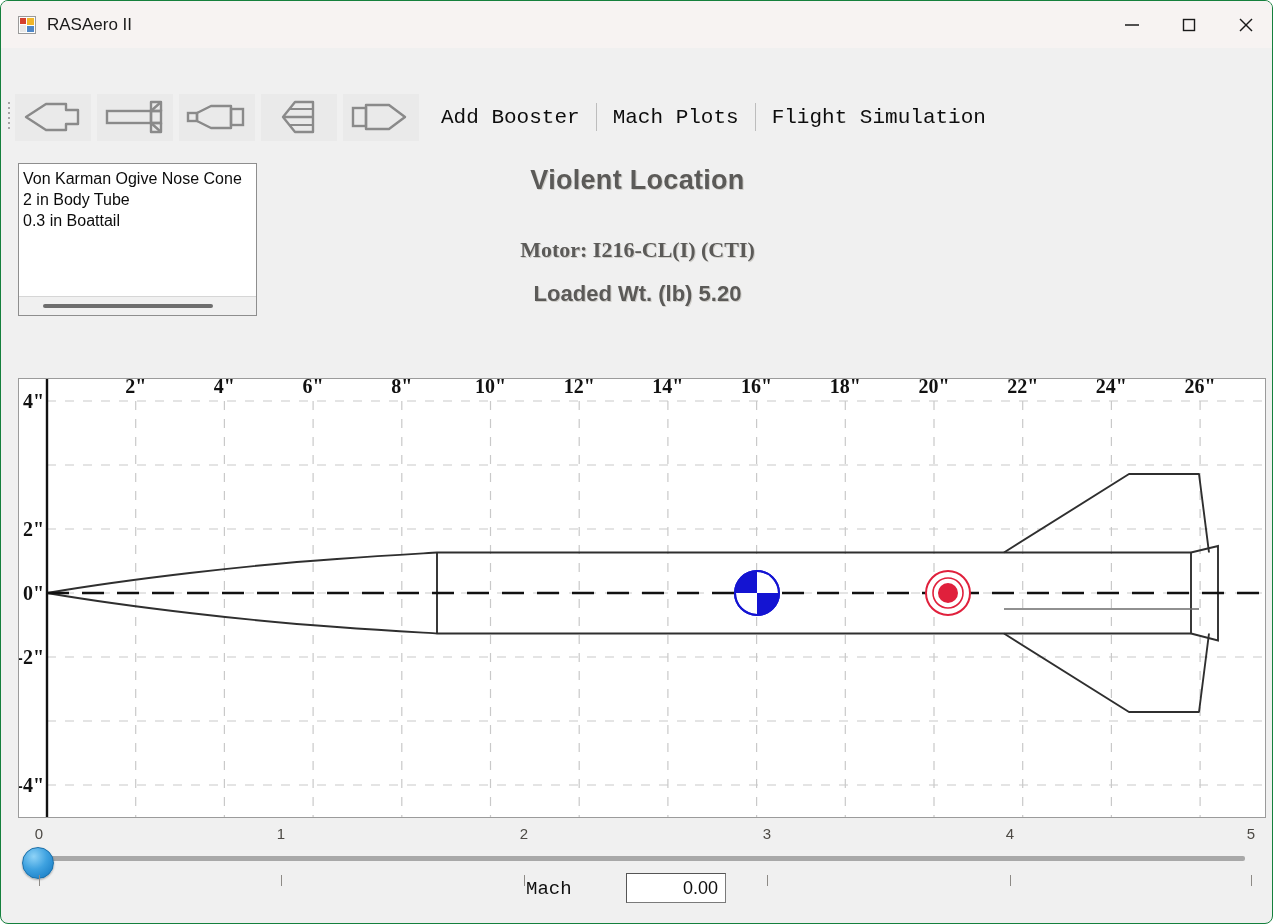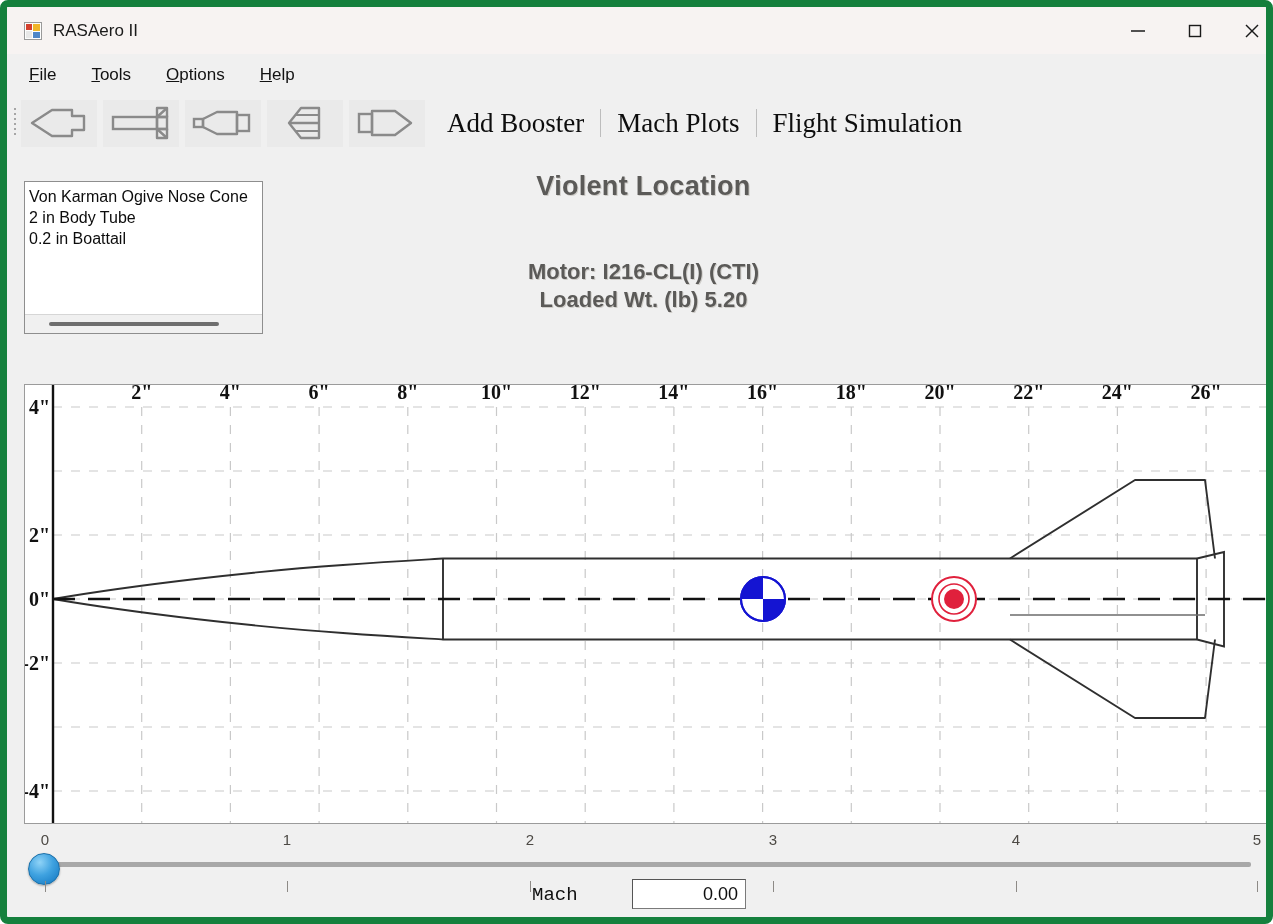--- a/index.html
+++ b/index.html
@@ -5,21 +5,21 @@
 <style>
   html,body{margin:0;padding:0;}
   body{
     width:1273px;height:924px;overflow:hidden;
     background:#ffffff;
     font-family:"Liberation Sans", sans-serif;
     -webkit-font-smoothing:antialiased;
   }
   #app{
     position:relative;width:1273px;height:924px;box-sizing:border-box;
-    border:7px solid #15803d;border-radius:8px;background:#f0f0f0;overflow:hidden;
+    border:1px solid #15803d;border-radius:8px;background:#f0f0f0;overflow:hidden;
   }
 
   
   .titlebar{
     position:absolute;left:0;top:0;width:1273px;height:47px;
     background:#f7f3f2;display:flex;align-items:center;
   }
   .tb-icon{
     width:18px;height:18px;margin-left:17px;margin-right:11px;position:relative;flex:none;
     background:#fdfdfd;border:1px solid #9a9a9a;box-sizing:border-box;
@@ -54,28 +54,28 @@
   .grip::before{
     content:"";position:absolute;left:4px;top:5px;width:2px;height:30px;
     background-image:repeating-linear-gradient(to bottom,#a6a6a6 0 2px,transparent 2px 5px);
   }
   .tbtn{
     width:76px;height:47px;background:#eaeaea;margin-right:6px;flex:none;
     display:flex;align-items:center;justify-content:center;
   }
   .tbtn svg{display:block;}
   .tlabel{
-    font-family:Liberation Serif, serif;font-size:27px;color:#0d0d0d;
+    font-family:Liberation Mono, monospace;font-size:21px;color:#0d0d0d;
     padding:0 16px;white-space:nowrap;
   }
   .tsep{width:1px;height:28px;background:#bdbdbd;flex:none;}
 
   
   .complist{
-    position:absolute;left:17px;top:174px;width:239px;height:153px;
+    position:absolute;left:17px;top:162px;width:239px;height:153px;
     background:#ffffff;border:1px solid #8e8e8e;box-sizing:border-box;overflow:hidden;
   }
   .complist .rows{padding:4px 0 0 4px;}
   .crow{
     font-family:"Liberation Sans",sans-serif;font-size:16px;color:#0c0c0c;
     line-height:21px;white-space:nowrap;
   }
   .hscroll{
     position:absolute;left:0;bottom:0;width:100%;height:19px;background:#f0f0f0;
     border-top:1px solid #d6d6d6;box-sizing:border-box;
@@ -89,21 +89,21 @@
     position:absolute;left:0;top:164px;width:1273px;text-align:center;
     font-family:"Liberation Sans",sans-serif;font-weight:bold;font-size:27px;
     color:#5b5a58;letter-spacing:.3px;
     text-shadow:1px 1px 0 #cfcdc9;
   }
   .motorline, .wtline{
     position:absolute;left:0;width:1273px;text-align:center;
     font-family:"Liberation Sans",sans-serif;font-weight:bold;font-size:22px;
     color:#5b5a58;text-shadow:1px 1px 0 #cfcdc9;
   }
-  .motorline{top:252px;}
+  .motorline{top:236px;font-family:Liberation Serif, serif;}
   .wtline{top:280px;}
 
   
   .plot{
     position:absolute;left:17px;top:377px;width:1248px;height:440px;
     background:#ffffff;border:1px solid #9b9b9b;box-sizing:border-box;overflow:hidden;
   }
   .plot svg{display:block;position:absolute;left:0;top:0;}
   .cp-text{
     position:absolute;left:47px;top:756px;
@@ -132,21 +132,21 @@
   }
   .sl-ticks{position:absolute;left:0;top:52px;width:1253px;height:14px;}
   .sl-ticks i{
     position:absolute;top:0;width:1px;height:11px;background:#8d8a86;display:block;
   }
   .mach-label{
     position:absolute;left:515px;top:55px;font-family:Liberation Mono, monospace;
     font-size:19px;color:#101010;
   }
   .mach-box{
-    position:absolute;left:615px;top:50px;width:114px;height:30px;
+    position:absolute;left:615px;top:50px;width:100px;height:30px;
     background:#ffffff;border:1px solid #7a7a7a;box-sizing:border-box;
     border-top-color:#555;border-left-color:#555;
   }
   .mach-box span{
     position:absolute;right:7px;top:4px;font-family:"Liberation Sans",sans-serif;
     font-size:18px;color:#0d0d0d;
   }
 </style>
 </head>
 <body>
@@ -174,26 +174,20 @@
       </div>
       <div class="wbtn">
         <svg width="24" height="24" viewBox="0 0 24 24">
             <line x1="6" y1="6" x2="18" y2="18" stroke="#1a1a1a" stroke-width="1.4"></line>
             <line x1="18" y1="6" x2="6" y2="18" stroke="#1a1a1a" stroke-width="1.4"></line>
           </svg>
       </div>
     </div>
   </div>
 
-  <div class="menubar">
-    <div class="menu-item"><u>F</u><span>ile</span></div>
-    <div class="menu-item"><u>T</u><span>ools</span></div>
-    <div class="menu-item"><u>O</u><span>ptions</span></div>
-    <div class="menu-item"><u>H</u><span>elp</span></div>
-  </div>
 
   <div class="toolbar">
     <div class="grip"></div>
 
     <div class="tbtn">
       <svg width="62" height="36" viewBox="0 0 62 36">
         <path d="M4 18 L24 5 L44 5 L44 11 L56 11 L56 25 L44 25 L44 31 L24 31 Z" fill="none" stroke="#8a8a8a" stroke-width="2.4" stroke-linejoin="round"></path>
       </svg>
     </div>
 
@@ -234,21 +228,21 @@
     <div class="tsep"></div>
     <div class="tlabel">Mach Plots</div>
     <div class="tsep"></div>
     <div class="tlabel">Flight Simulation</div>
   </div>
 
   <div class="complist">
     <div class="rows">
       <div class="crow">Von Karman Ogive Nose Cone</div>
       <div class="crow">2 in Body Tube</div>
-      <div class="crow">0.2 in Boattail</div>
+      <div class="crow">0.3 in Boattail</div>
     </div>
     <div class="hscroll">
       <div class="thumb"></div>
     </div>
   </div>
 
   <div class="rocket-name">Violent Location</div>
   <div class="motorline">Motor: I216-CL(I)  (CTI)</div>
   <div class="wtline">Loaded Wt. (lb) 5.20</div>
 

